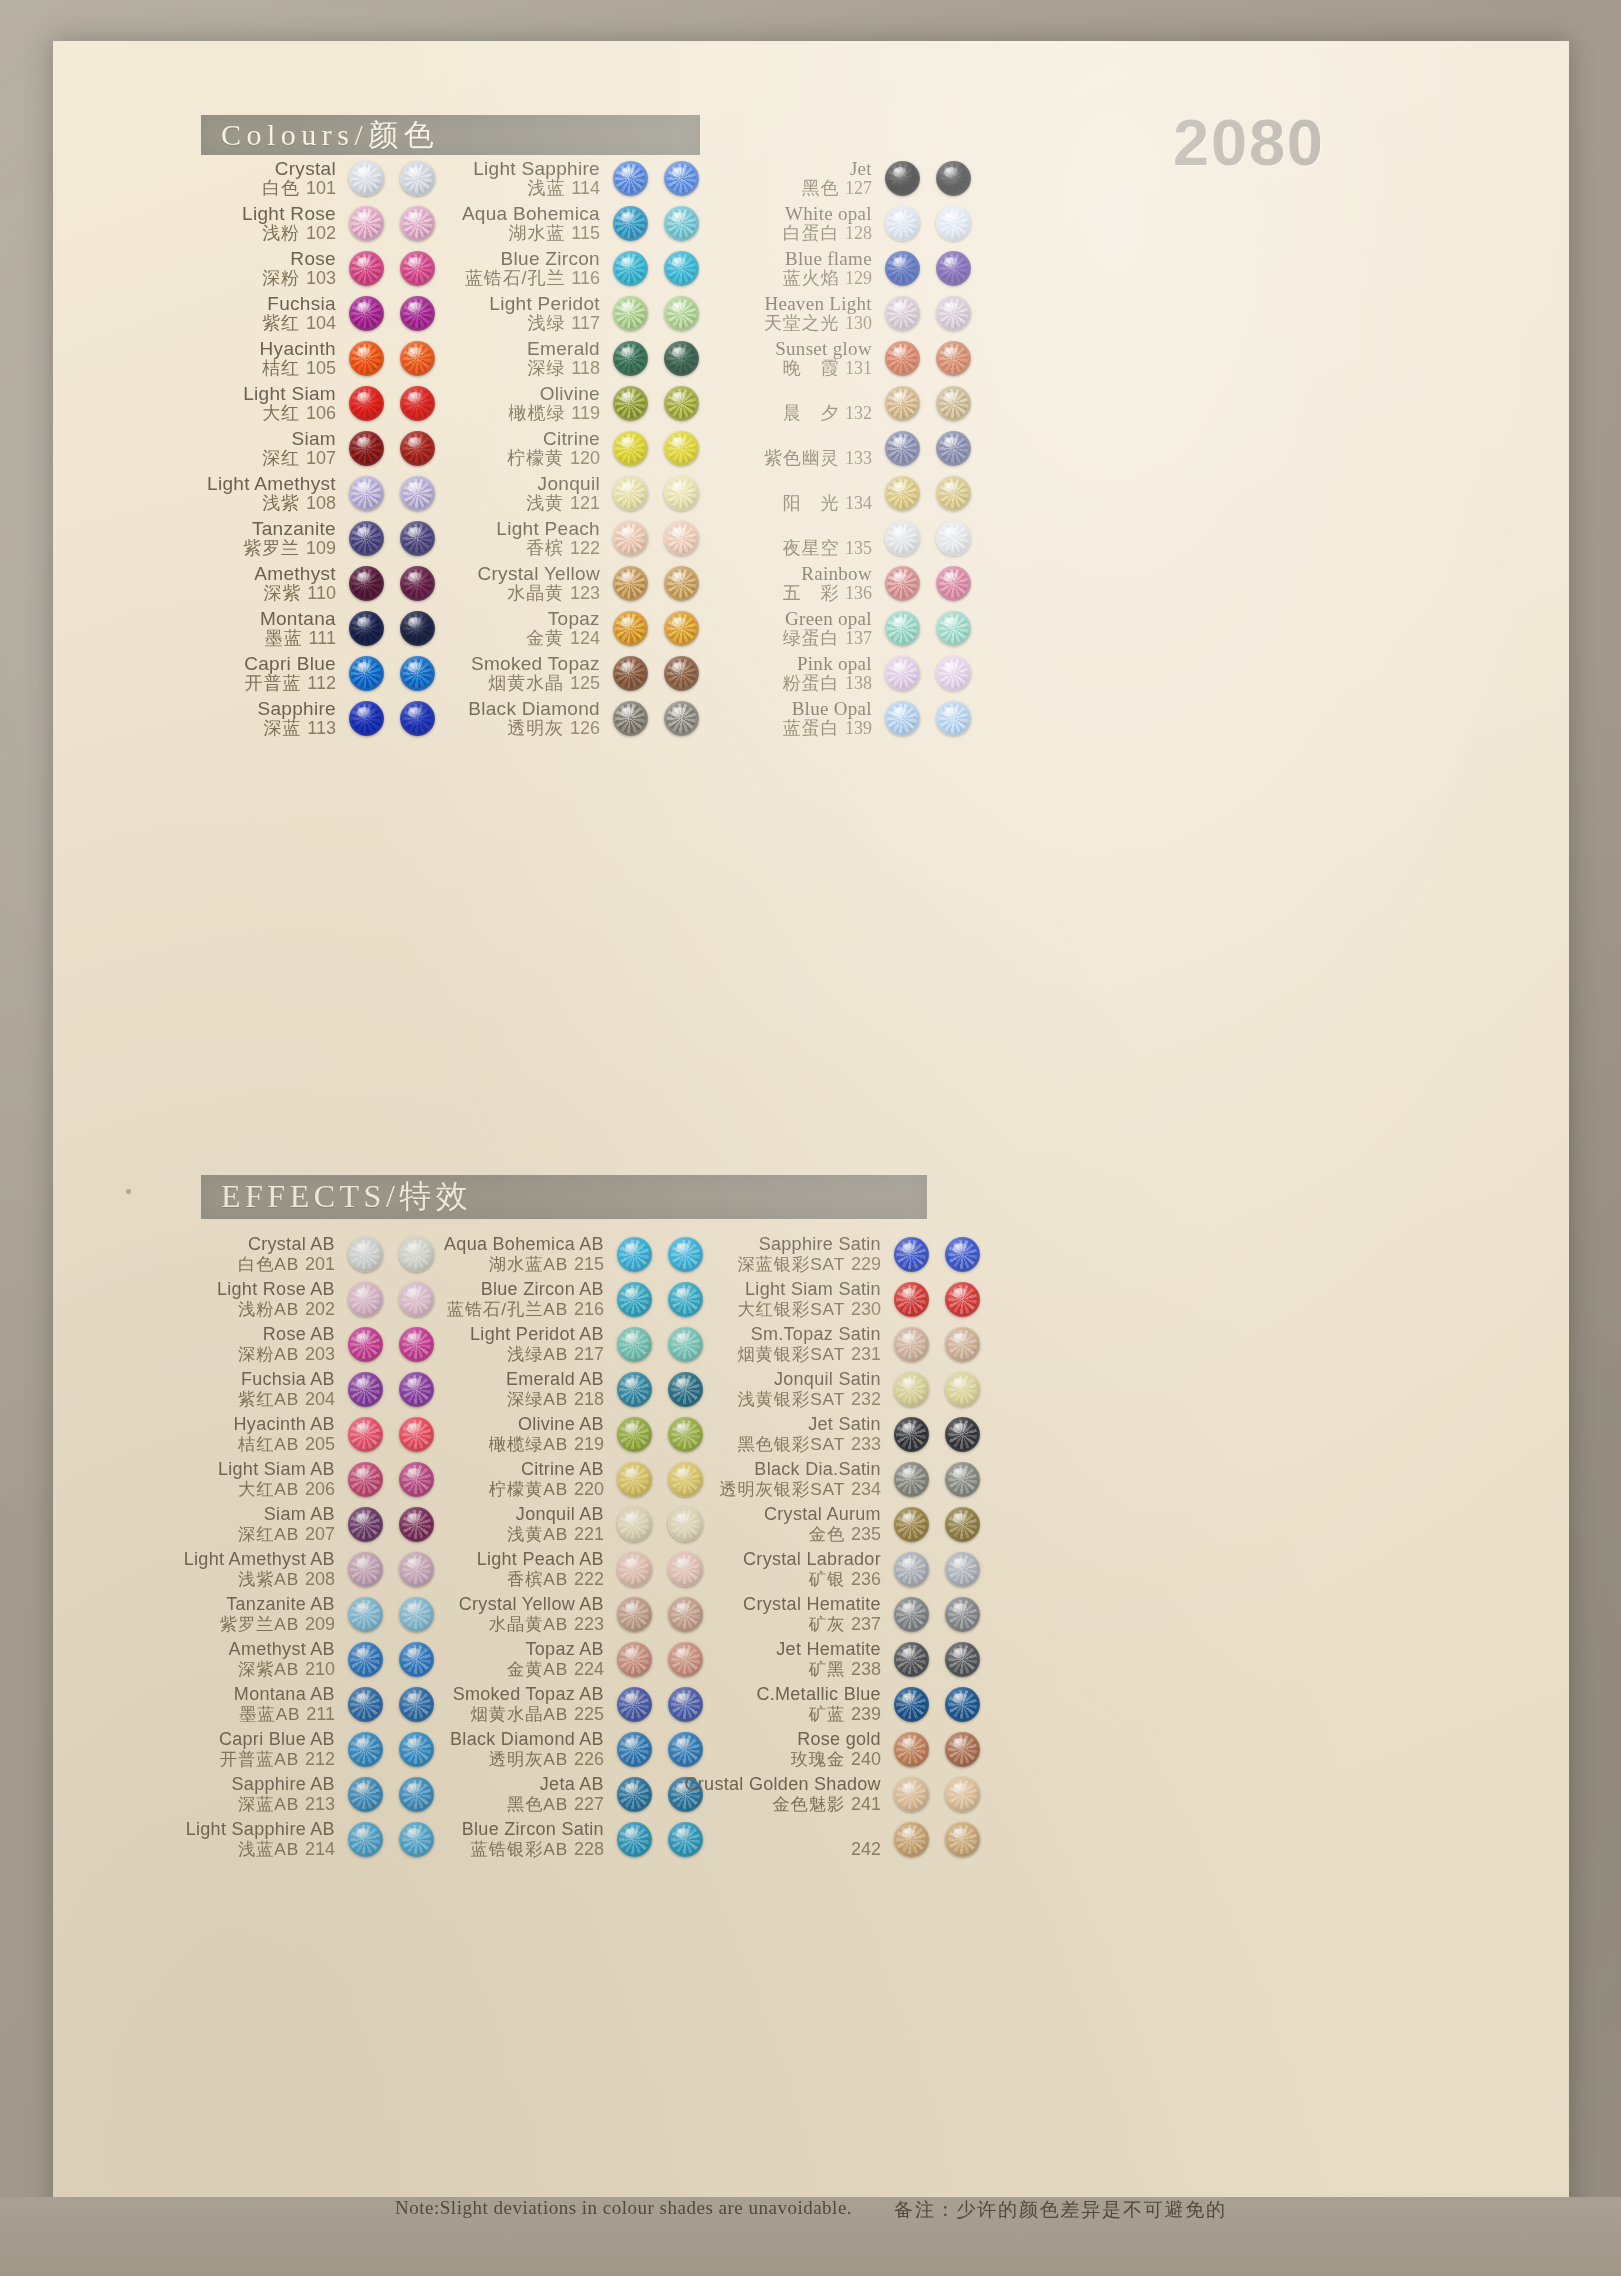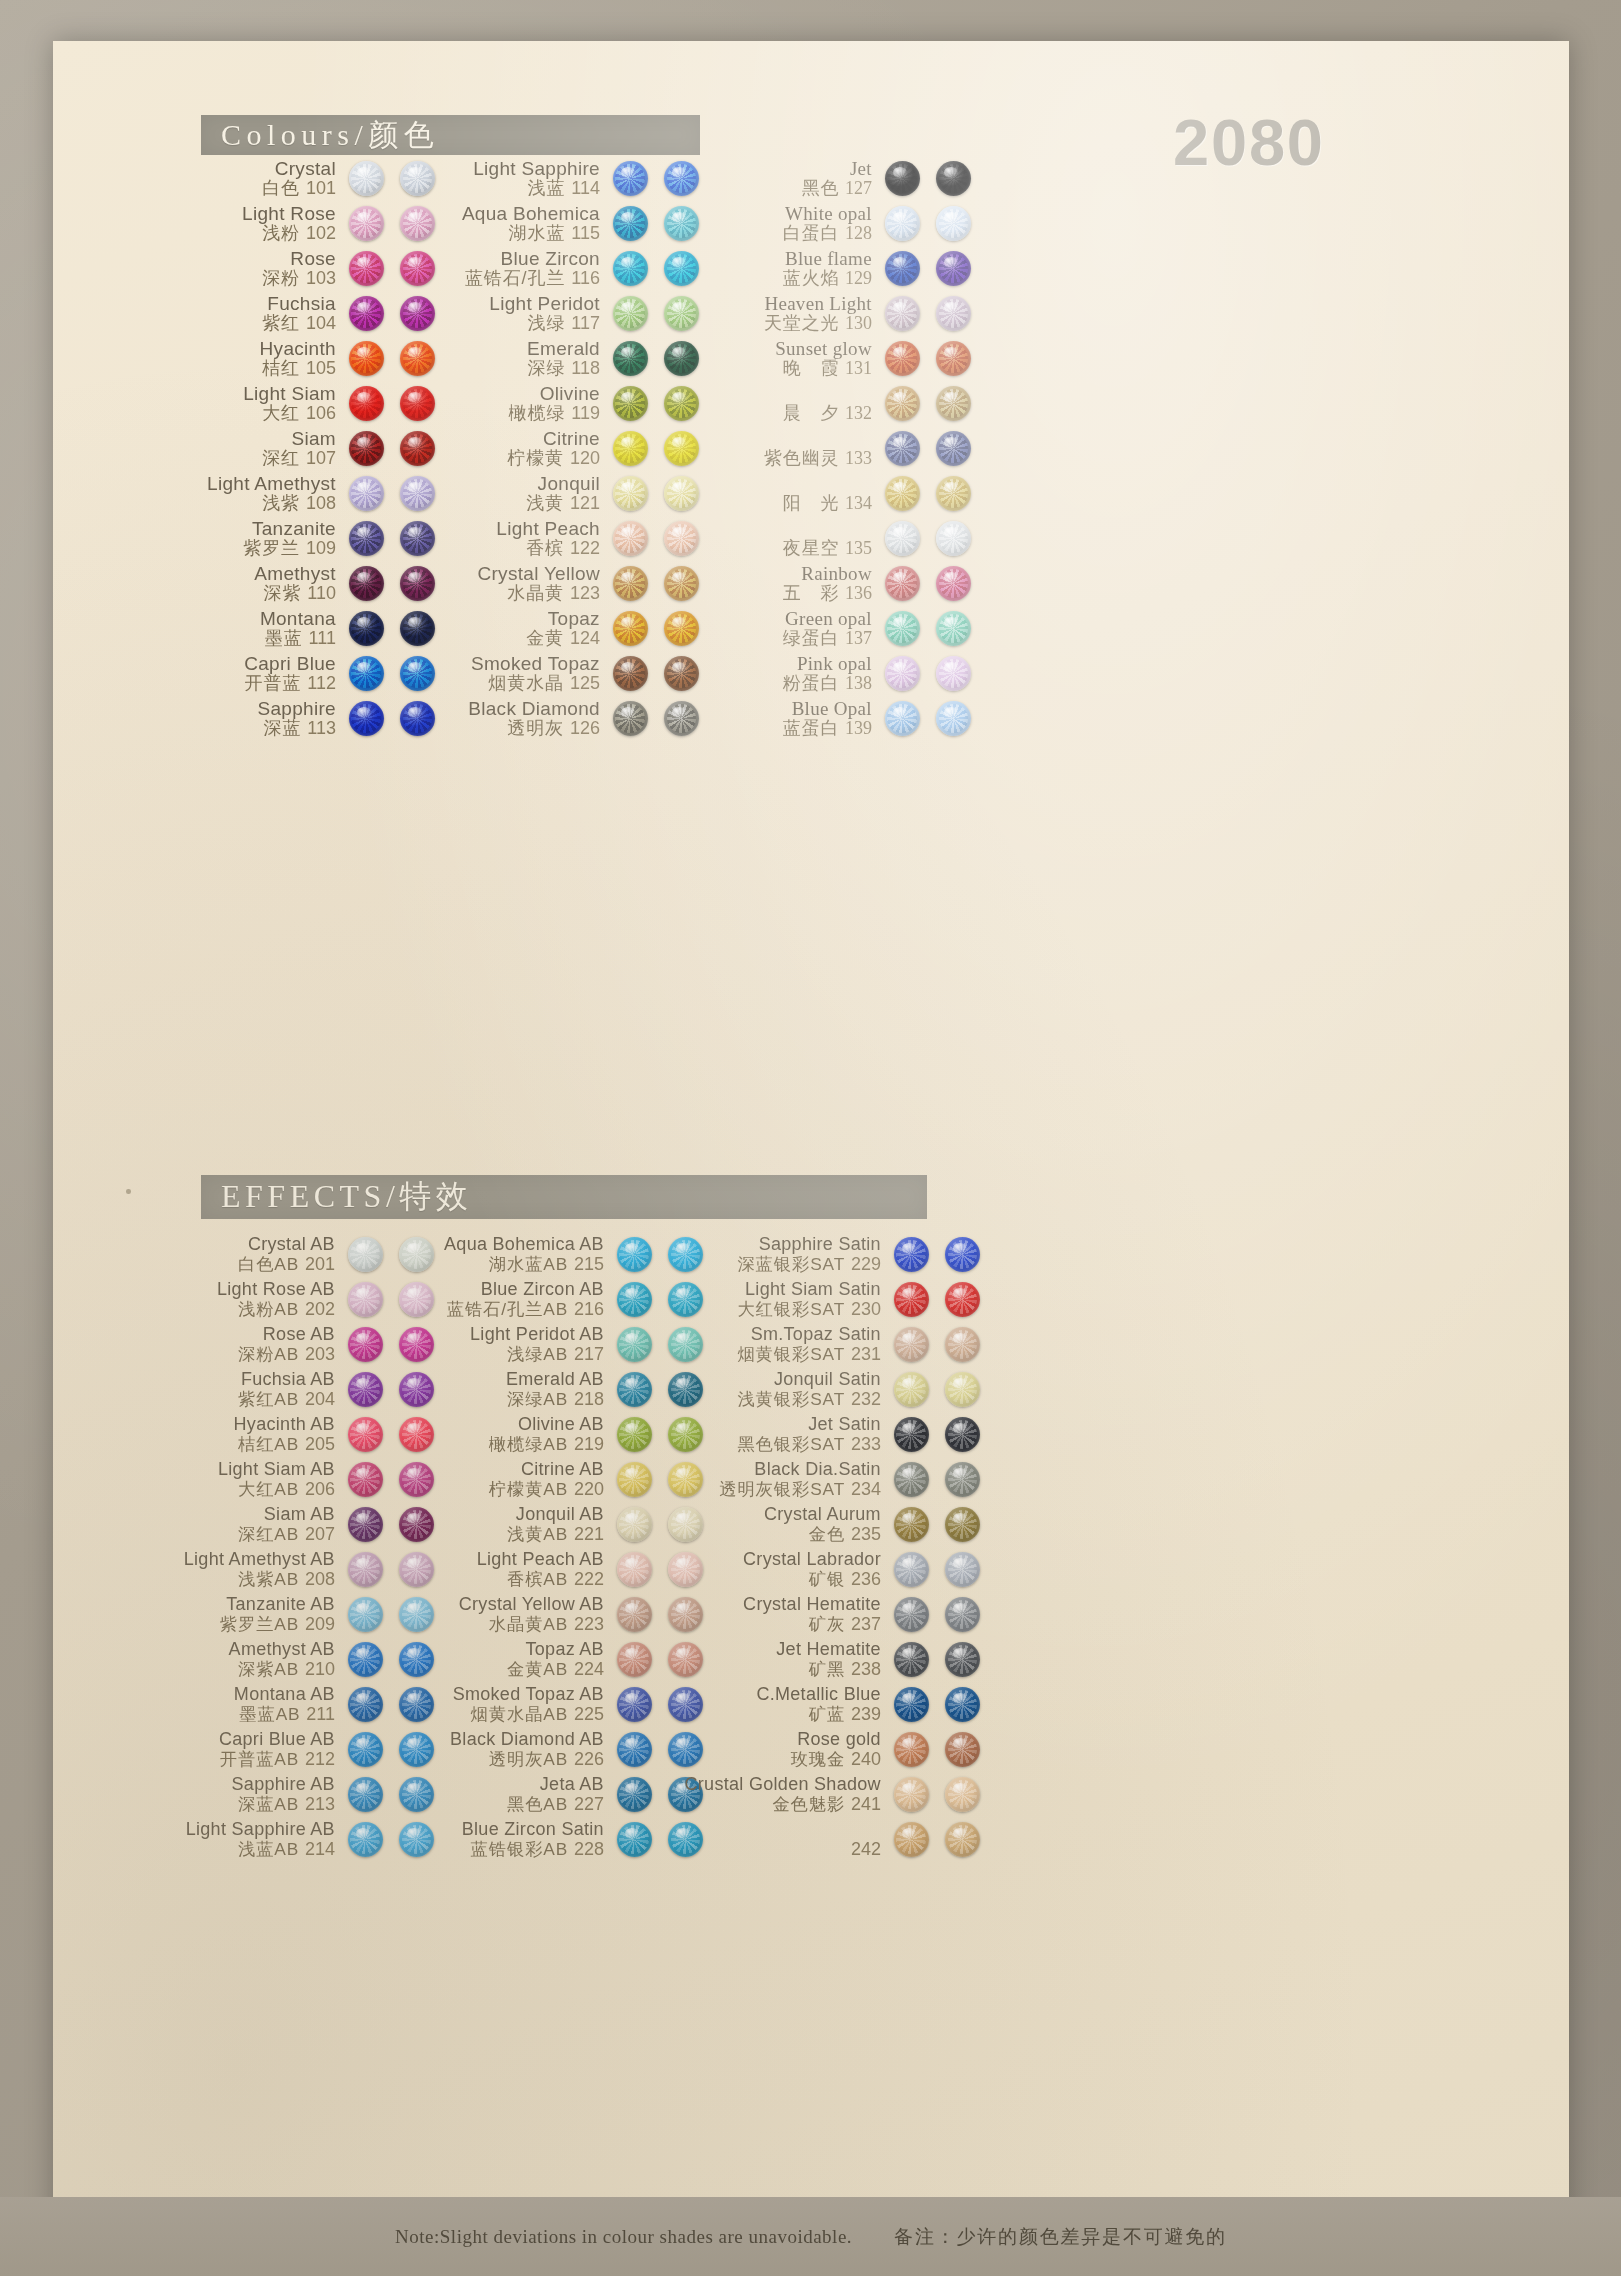--- a/index.html
+++ b/index.html
@@ -162,21 +162,20 @@
 
   
   #note-strip {
     position: absolute;
     left: 0;
     top: 2197px;
     width: 1622px;
     height: 80px;
     background: linear-gradient(180deg,#a8a093 0%, #a09889 100%);
     display:flex;
-    align-items:center;
     justify-content:center;
     gap: 42px;
   }
   #note-strip .note {
     font-family: "Liberation Serif", serif;
     font-size: 19px;
     color: #4f4staff;
     color: #514a3c;
     letter-spacing: 0.5px;
   }

